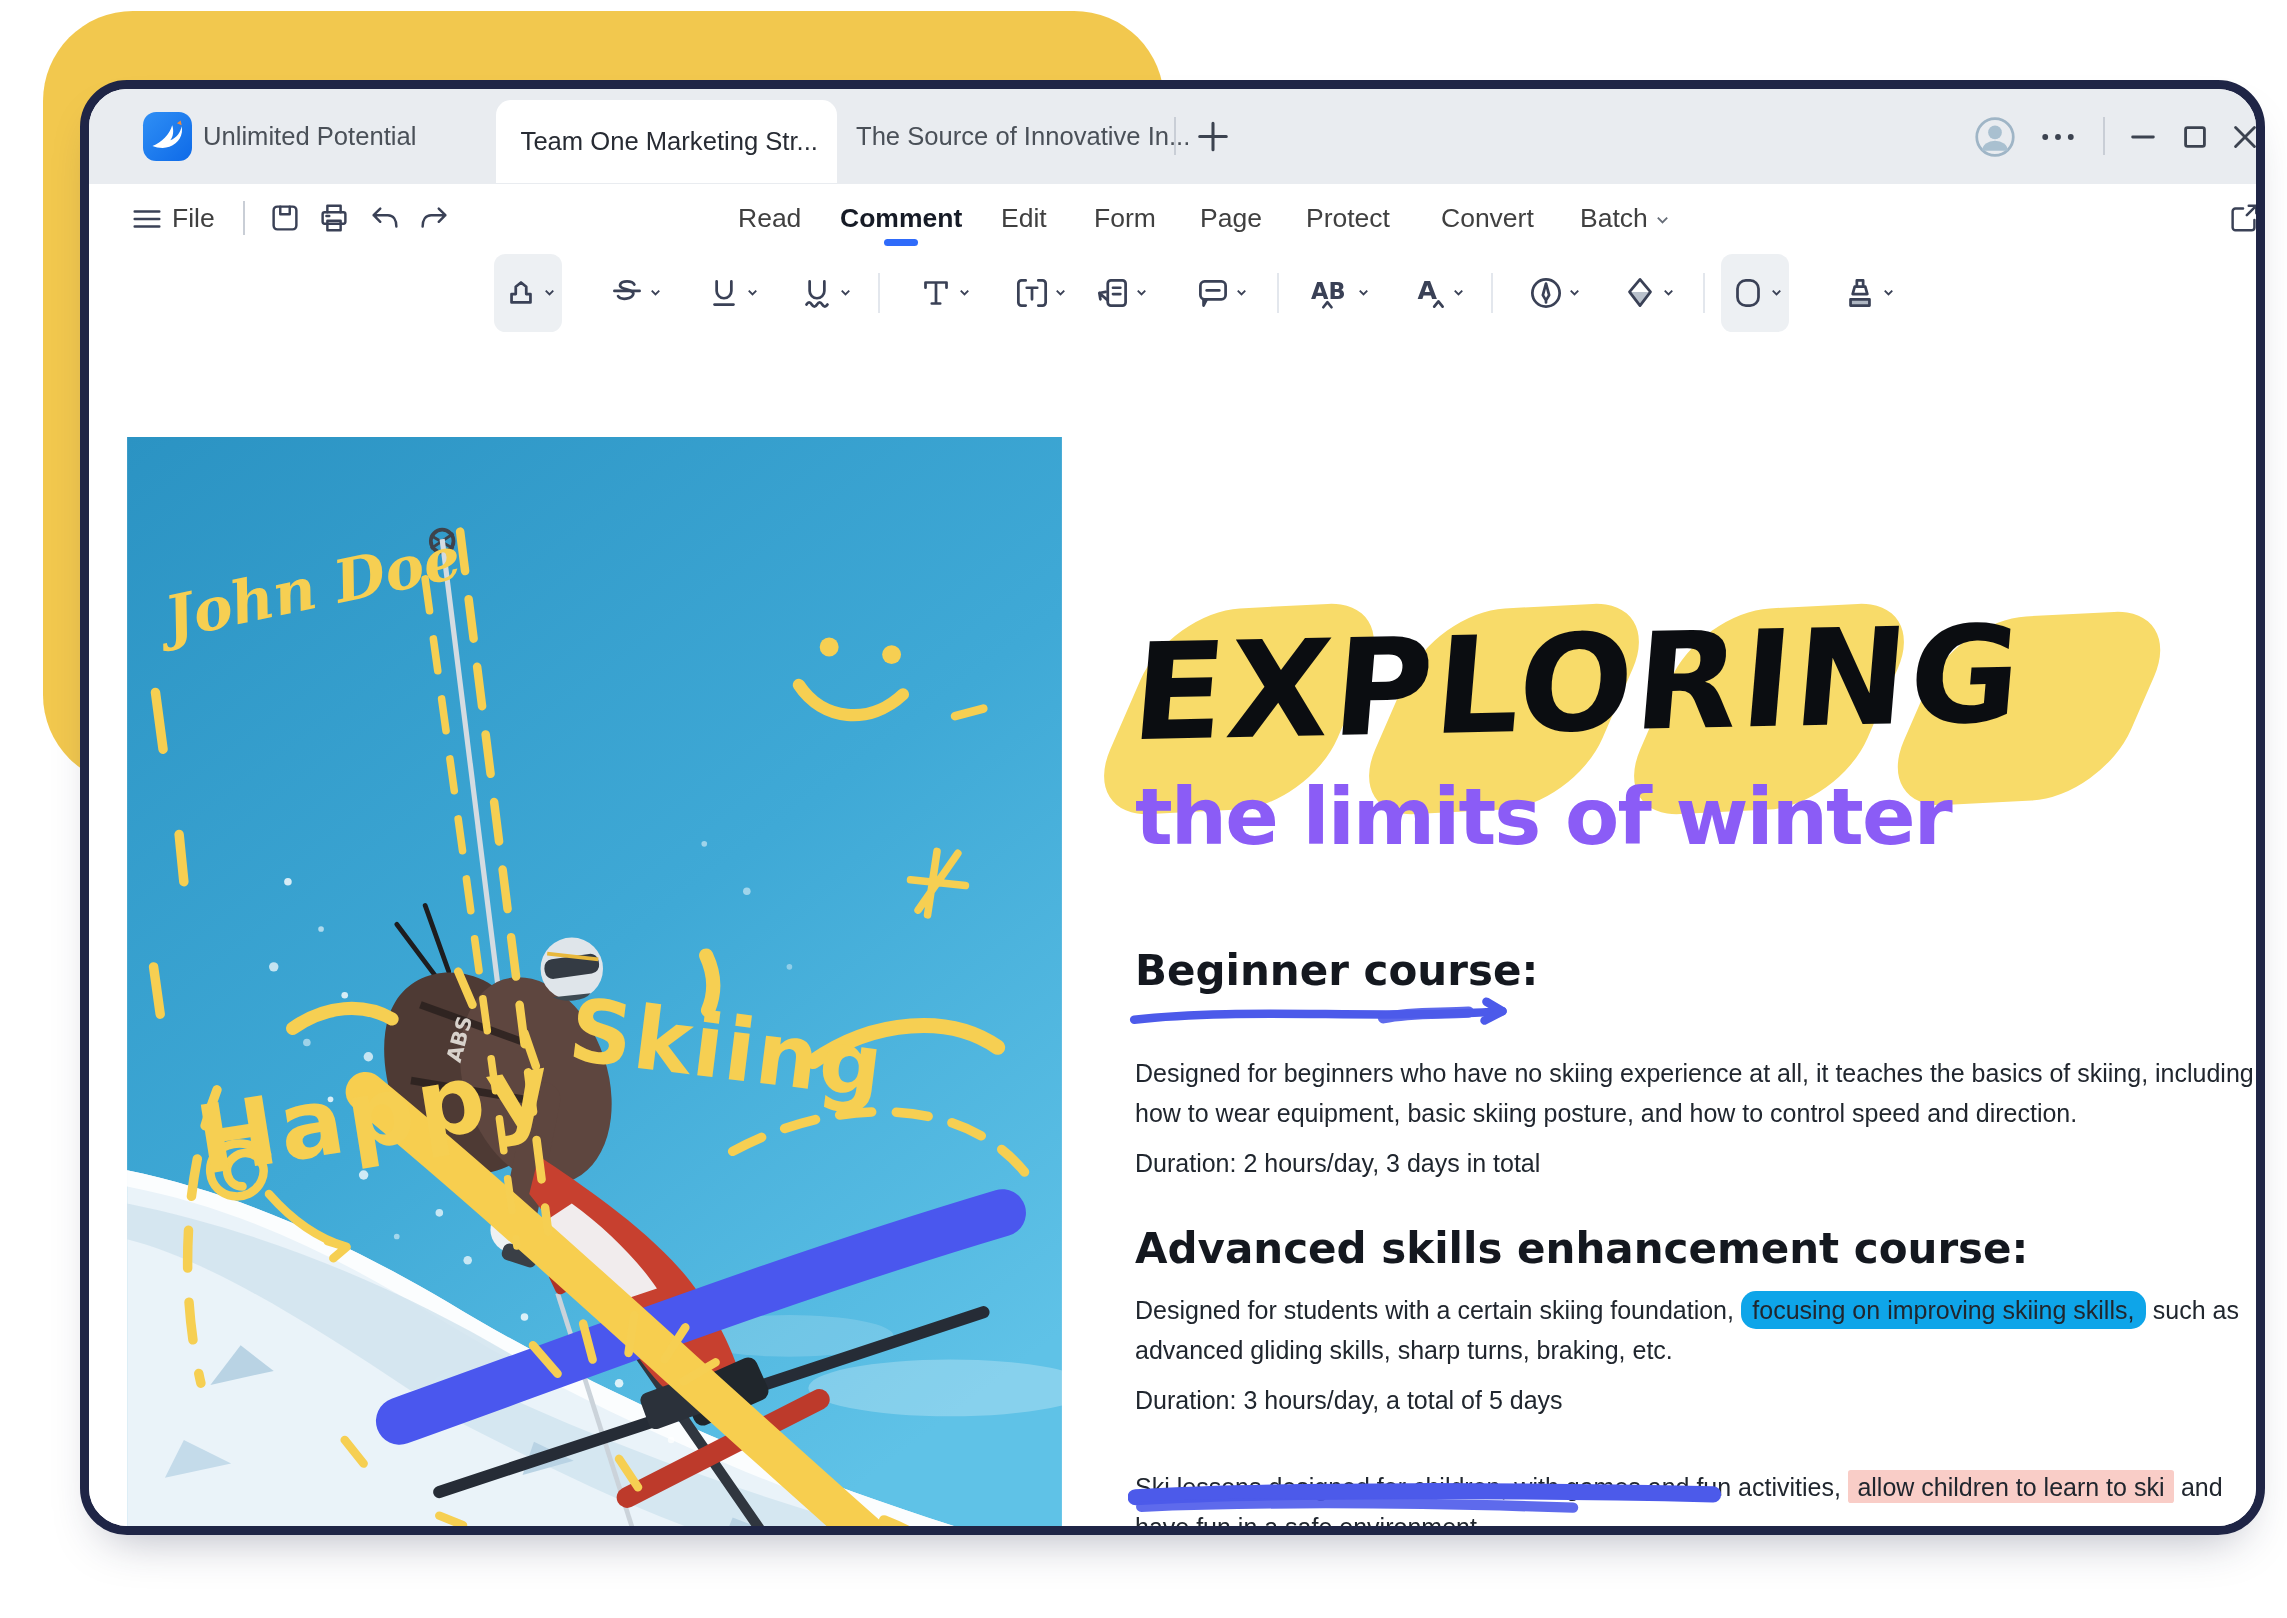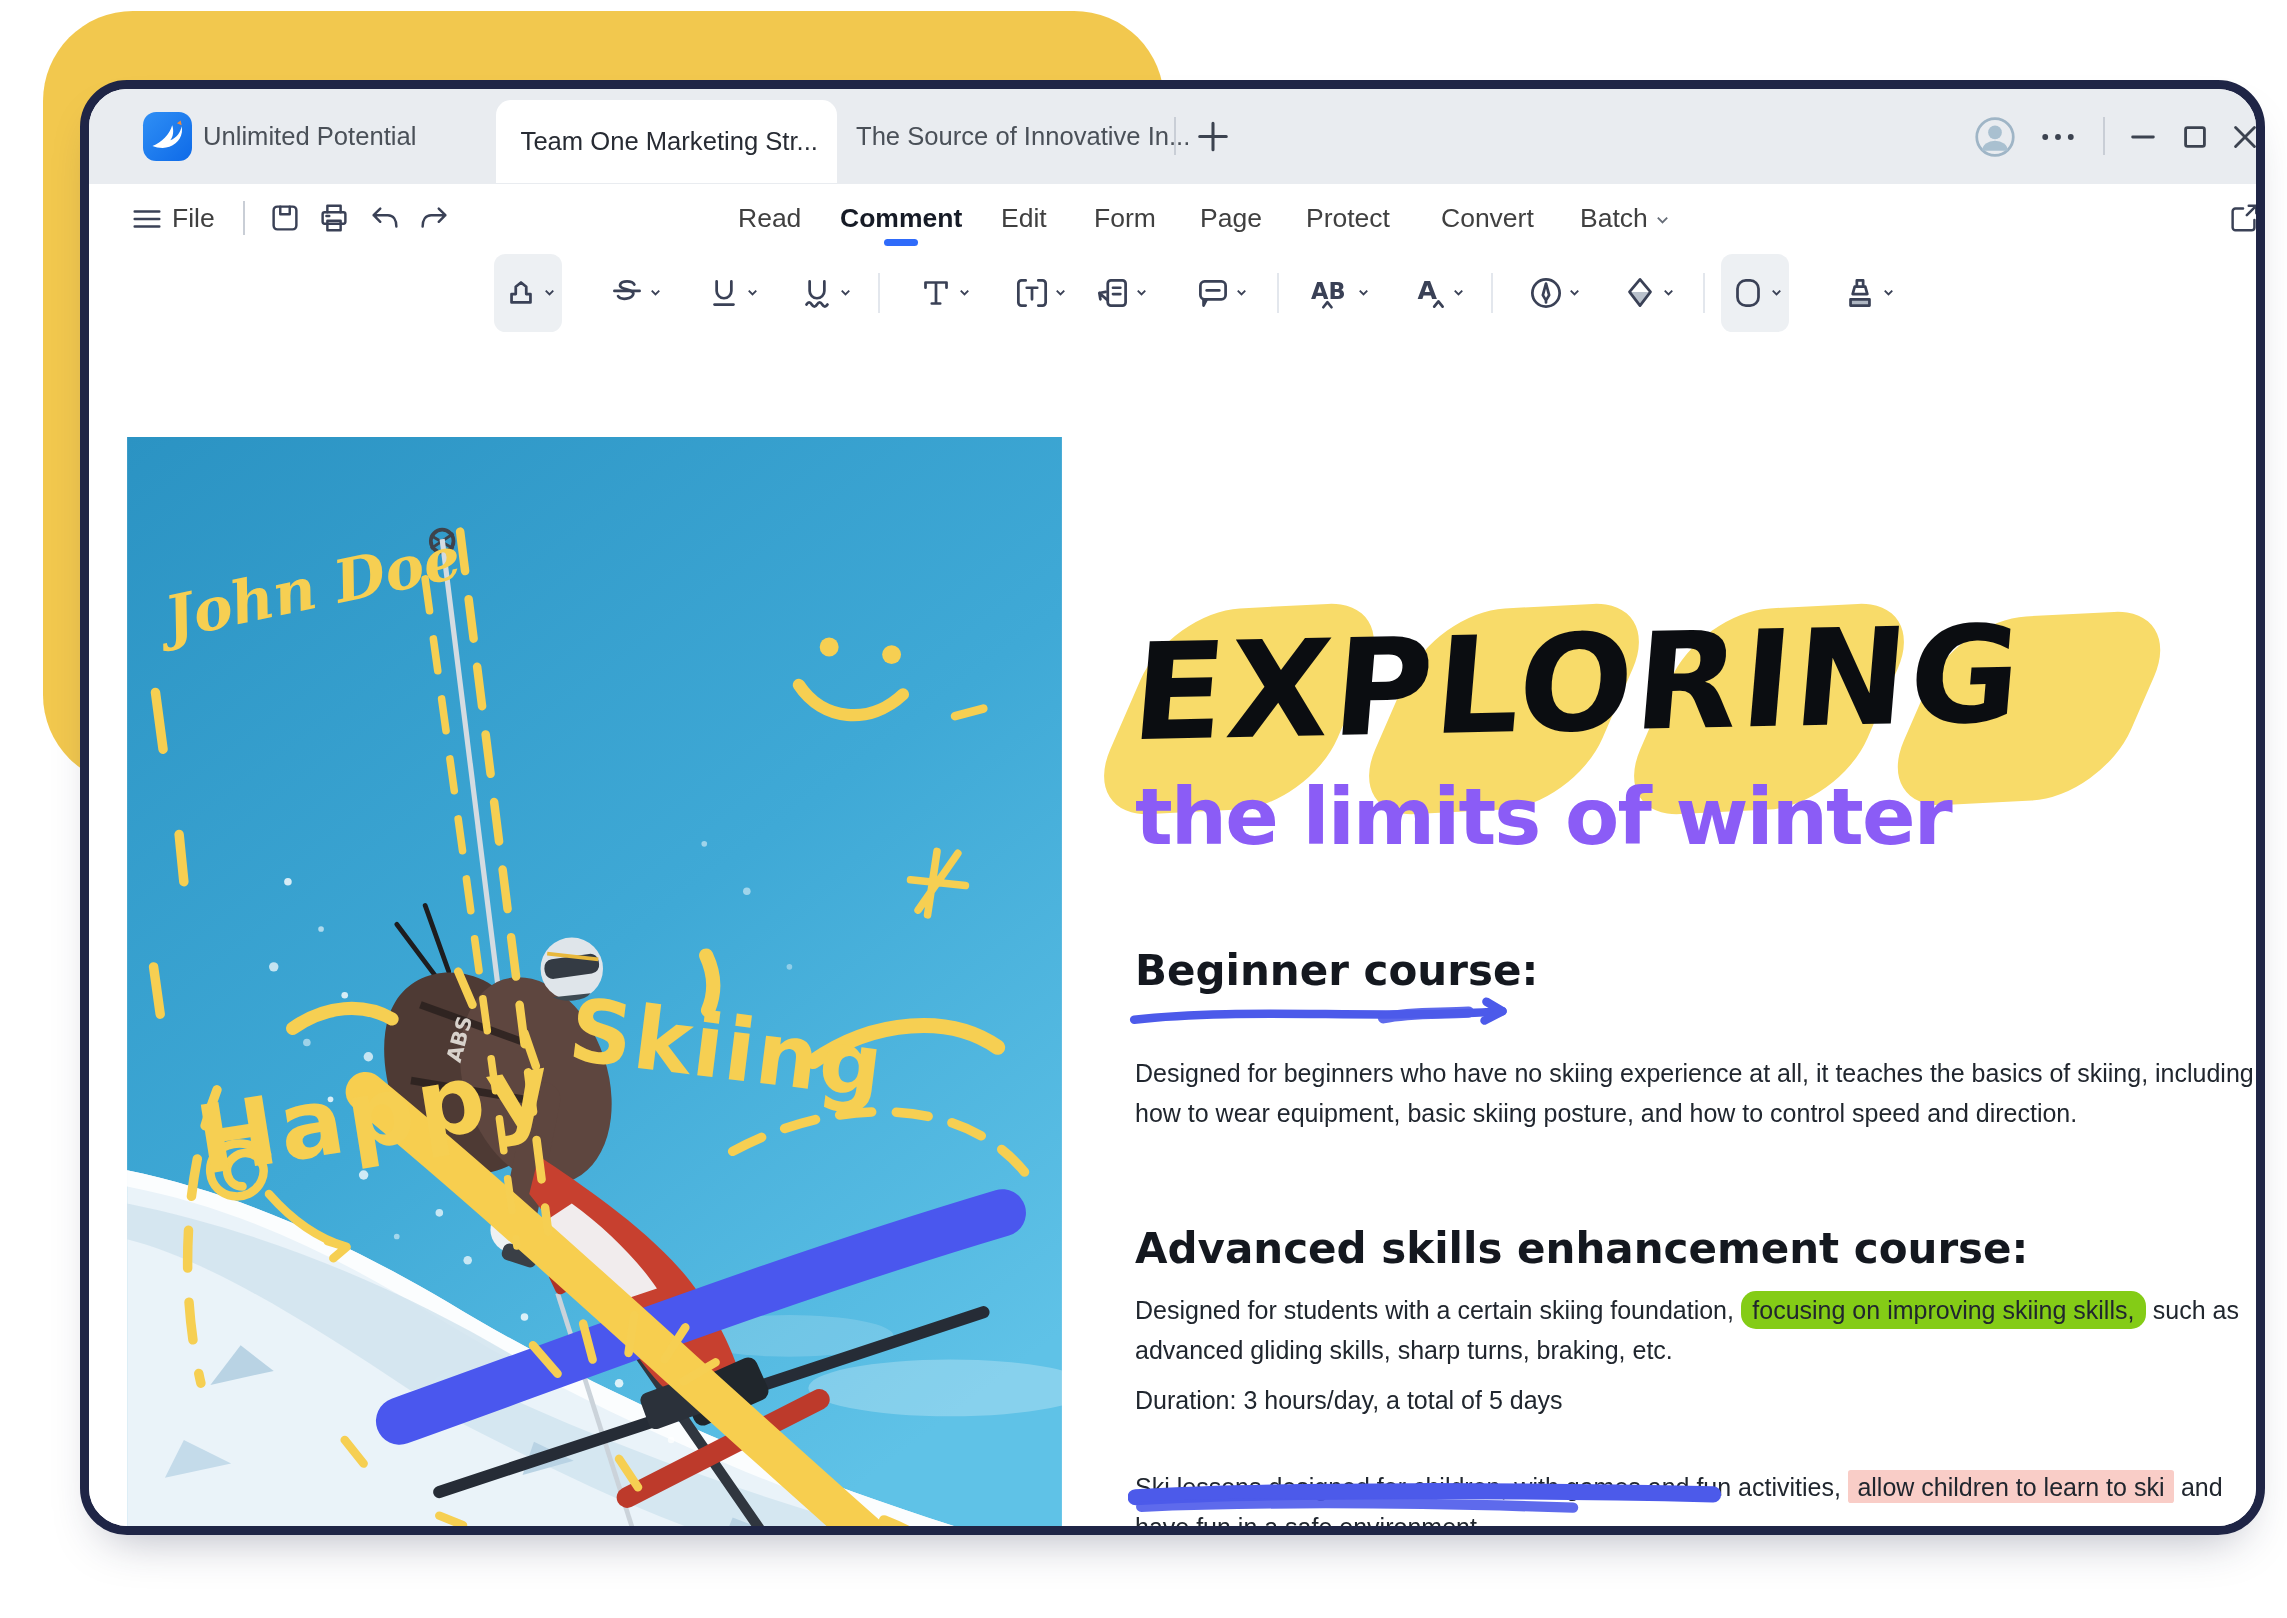--- a/index.html
+++ b/index.html
@@ -56,21 +56,21 @@
          font-size:79px;line-height:1;color:#8b5cf6;letter-spacing:-1.9px;}
 
   .sec{left:1046px;width:1126px;}
   .sec h3{margin:0;font-family:"DejaVu Sans",sans-serif;font-weight:700;font-size:42px;color:#14181F;display:flex;align-items:center;gap:15px;}
   .sec p{margin:0;font-size:25px;line-height:40px;color:#20262E;}
   .sec .para{margin-top:34px;}
   .sec1{top:613px;} .sec1 .para{margin-top:58px;}
   .sec2{top:891px;} .sec2 .para{margin-top:17px;}
   .sec3{top:1109px;} .sec3 .para{margin-top:24.6px;}
   .dur{margin-top:9.5px !important;}
-  .hl-green{background:#84cc16;border-radius:15px;padding:4.7px 11.4px;}
+  .hl-green{background:#0ea5e9;border-radius:15px;padding:4.7px 11.4px;}
   .hl-pink{background:#F9CDC7;border-radius:2.8px;padding:2.8px 9.5px;}
   .arrow1{left:1039px;top:664px;}
   .brush3{left:1039px;top:1149px;}
 </style>
 </head>
 <body>
 
 <div class="abs yellow-card"></div>
 
 <div class="abs window">
@@ -438,20 +438,21 @@
         <i style="left:284px;"></i>
         <i style="left:549px;"></i>
         <i style="left:809px;top:7.6px;height:189px;"></i>
     </div>
     <div class="abs h-exploring">EXPLORING</div>
     <div class="abs h-sub">the limits of winter</div>
 
     <div class="abs sec sec1">
       <h3>Beginner course:</h3>
       <p class="para">Designed for beginners who have no skiing experience at all, it teaches the basics of skiing, including how to wear equipment, basic skiing posture, and how to control speed and direction.</p>
+      <p class="dur">Duration: 2 hours/day, 3 days in total</p>
     </div>
     <svg class="abs arrow1" width="409" height="34" viewBox="0 0 432 36">
       <path d="M6,24 C120,11 260,24 396,15" stroke="#4C5AEA" stroke-width="9" stroke-linecap="round" fill="none"></path>
       <path d="M270,22 C300,16 330,18 360,16" stroke="#4C5AEA" stroke-width="12" stroke-linecap="round" fill="none" opacity=".9"></path>
       <path d="M396,15 l-17,-10 M396,15 l-19,10" stroke="#4C5AEA" stroke-width="9" stroke-linecap="round" fill="none"></path>
     </svg>
 
     <div class="abs sec sec2">
       <h3>Advanced skills enhancement course:</h3>
       <p class="para">

